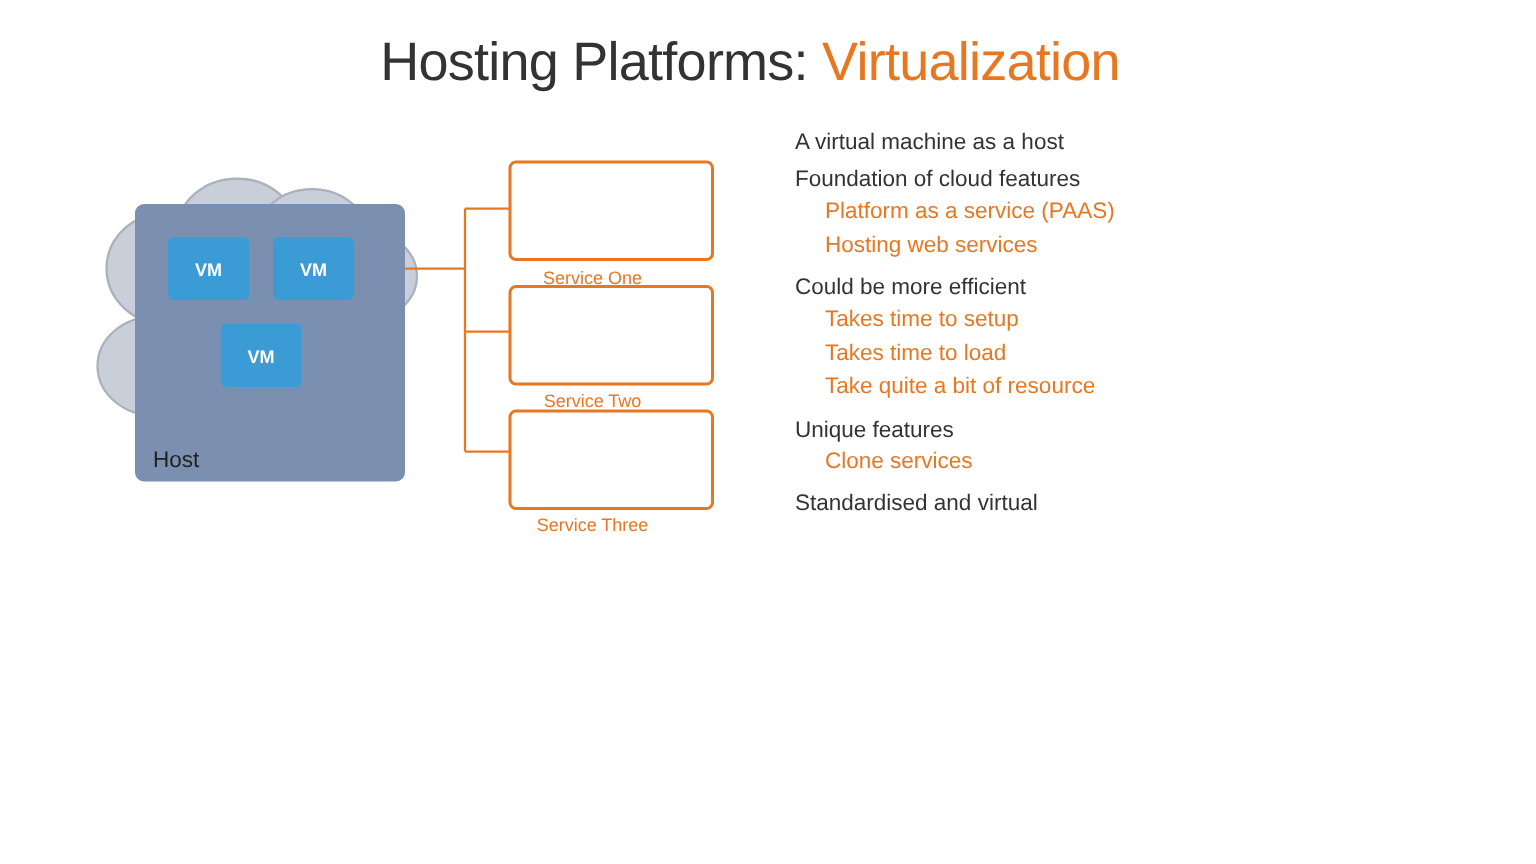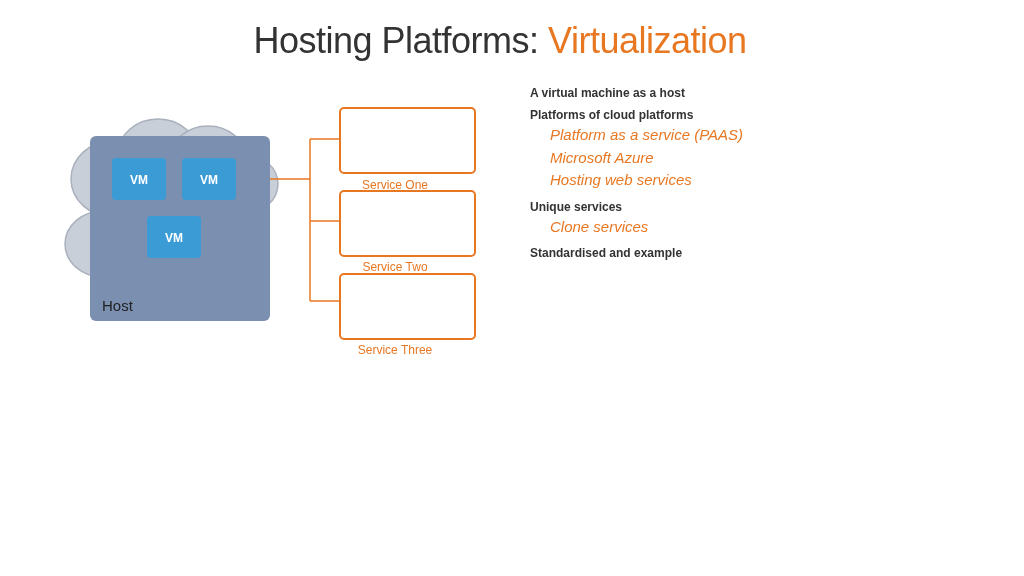--- a/index.html
+++ b/index.html
@@ -62,32 +62,31 @@
     .bullets {
       flex: 1;
       padding-top: 0;
     }
 
     .bullet-section {
       margin-bottom: 8px;
     }
 
     .bullet-main {
-      font-size: 12px;
+      font-size: 15px;
       color: #333;
-      font-weight: 700;
+      font-weight: 400;
       margin-bottom: 2px;
     }
 
     .bullet-sub {
       font-size: 15px;
       color: #e87722;
       padding-left: 20px;
       line-height: 1.5;
-      font-style: italic;
     }
   </style>
 </head>
 <body>
 
 <div class="page">
 
   <h1 class="title">
     <span>Hosting Platforms: </span><span class="title-highlight">Virtualization</span>
   </h1>
@@ -140,28 +139,33 @@
       </svg>
 
     </div>
 
     <div class="bullets">
 
     <div class="bullet-section">
           <div class="bullet-main">A virtual machine as a host</div>
         </div>
         <div class="bullet-section">
-          <div class="bullet-main">Platforms of cloud platforms</div>
+          <div class="bullet-main">Foundation of cloud features</div>
           <div class="bullet-sub">Platform as a service (PAAS)</div>
-          <div class="bullet-sub">Microsoft Azure</div>
           <div class="bullet-sub">Hosting web services</div>
         </div>
         <div class="bullet-section">
-          <div class="bullet-main">Unique services</div>
+          <div class="bullet-main">Could be more efficient</div>
+          <div class="bullet-sub">Takes time to setup</div>
+          <div class="bullet-sub">Takes time to load</div>
+          <div class="bullet-sub">Take quite a bit of resource</div>
+        </div>
+        <div class="bullet-section">
+          <div class="bullet-main">Unique features</div>
           <div class="bullet-sub">Clone services</div>
         </div>
         <div class="bullet-section">
-          <div class="bullet-main">Standardised and example</div>
+          <div class="bullet-main">Standardised and virtual</div>
         </div>
       </div>
 
   </div>
 </div>
 
 </body></html>

